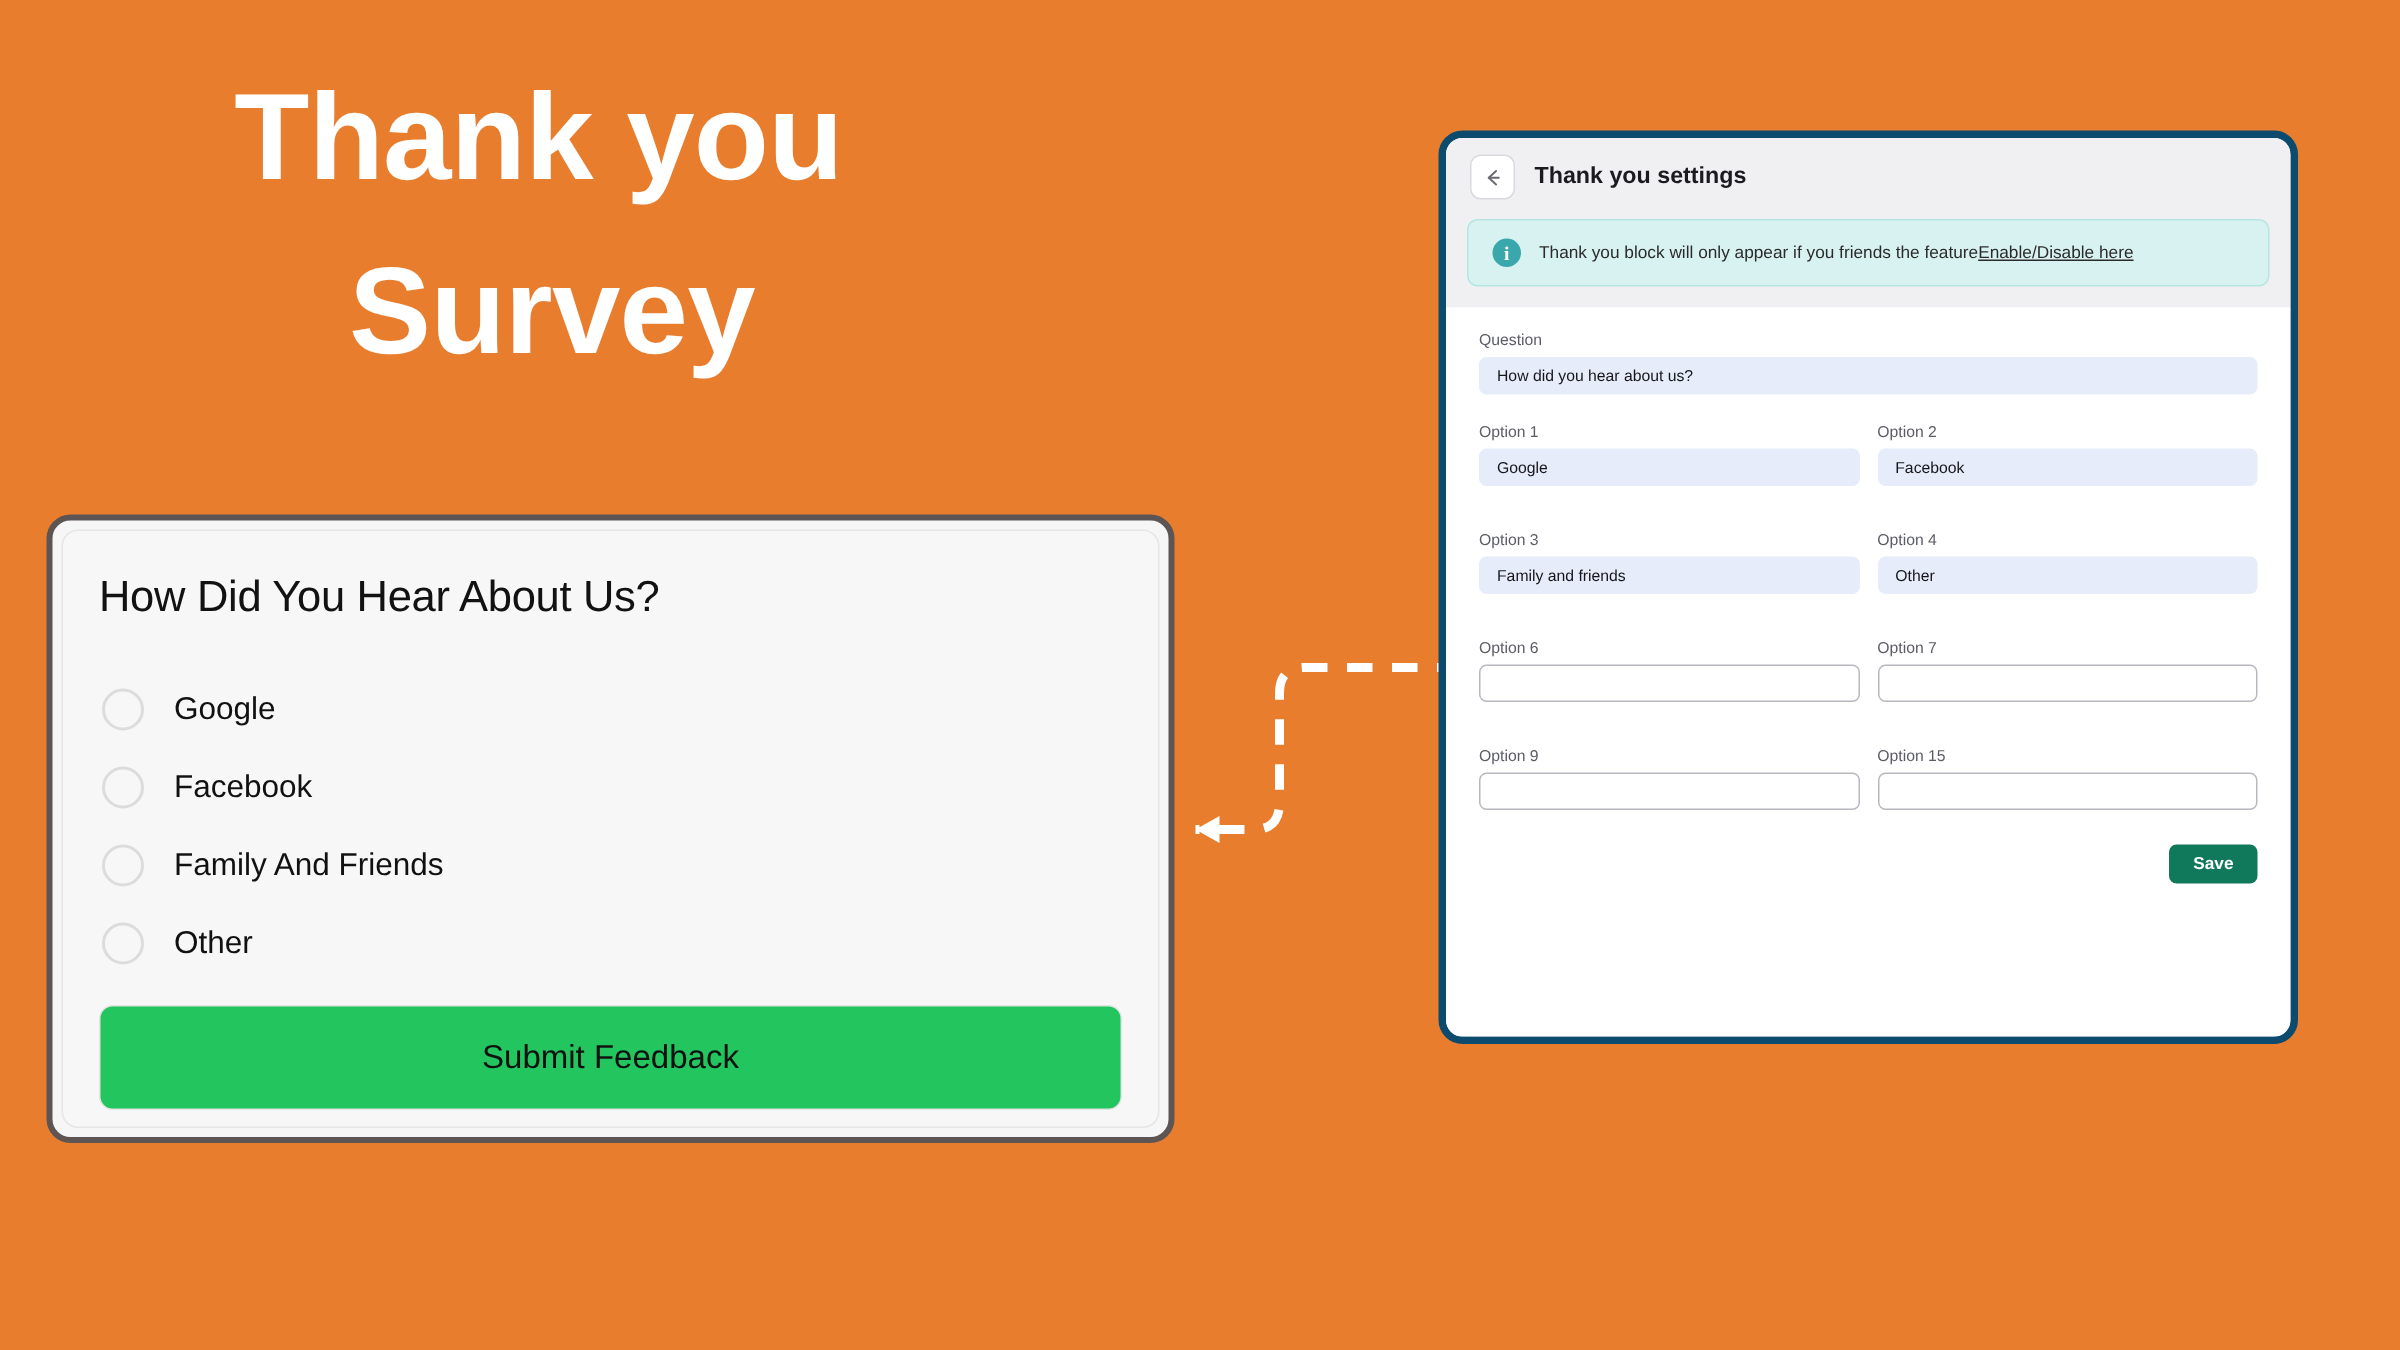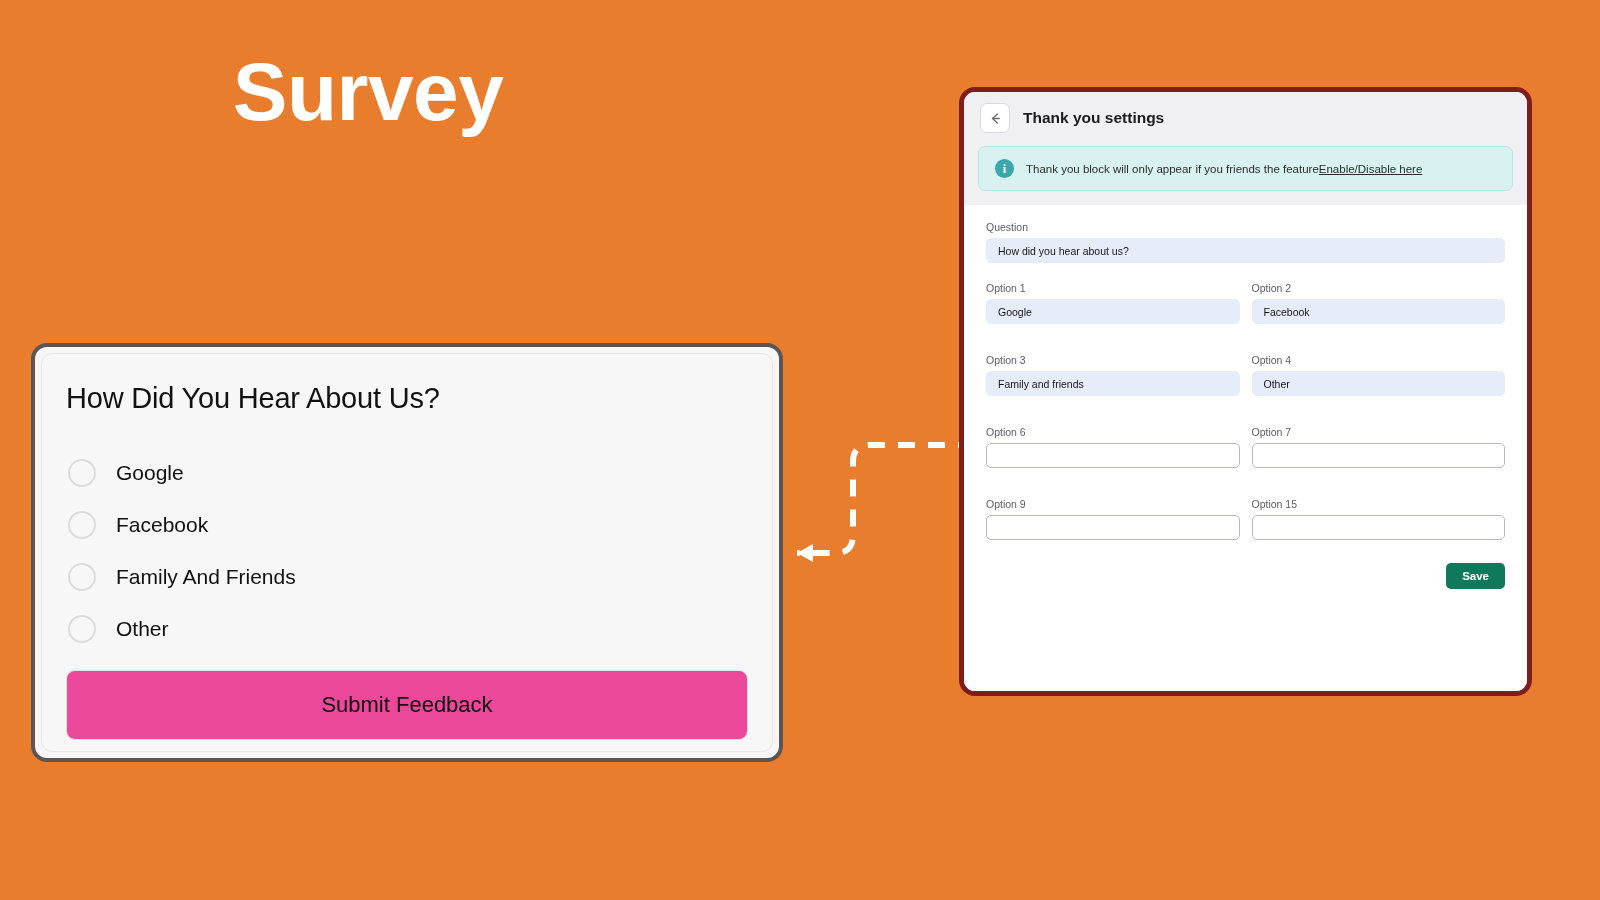--- a/index.html
+++ b/index.html
@@ -74,21 +74,21 @@
     margin-left: 2px;
   }
   .radio-label {
     font-size: 21px;
     color: #111111;
   }
   .submit-btn {
     margin-top: 15px;
     height: 70px;
     width: 100%;
-    background: #ec4899;
+    background: #22c55e;
     border: 1px solid #e4e4e4;
     border-radius: 9px;
     display: flex;
     align-items: center;
     justify-content: center;
     font-size: 22px;
     color: #111111;
     cursor: pointer;
   }
 
@@ -103,21 +103,21 @@
   }
 
   
   .settings-panel {
     position: absolute;
     left: 959px;
     top: 87px;
     width: 573px;
     height: 609px;
     background: #ffffff;
-    border: 5px solid #7f1d1d;
+    border: 5px solid #0c4a6e;
     border-radius: 16px;
     overflow: hidden;
     display: flex;
     flex-direction: column;
   }
   .panel-head {
     background: #f0f0f2;
     padding: 11px 16px 13px 16px;
     display: flex;
     align-items: center;
@@ -230,20 +230,21 @@
     border-radius: 5px;
     padding: 7px 16px;
     cursor: pointer;
     font-family: "Liberation Sans", sans-serif;
   }
 </style>
 </head>
 <body>
 
 <div class="hero">
+  <span class="line1">Thank you</span>
   <span class="line2">Survey</span>
 </div>
 
 <div class="survey-card">
   <div class="survey-inner">
 
     <div class="survey-title">How Did You Hear About Us?</div>
 
     <div class="radio-row">
       <span class="radio-dot"></span>

